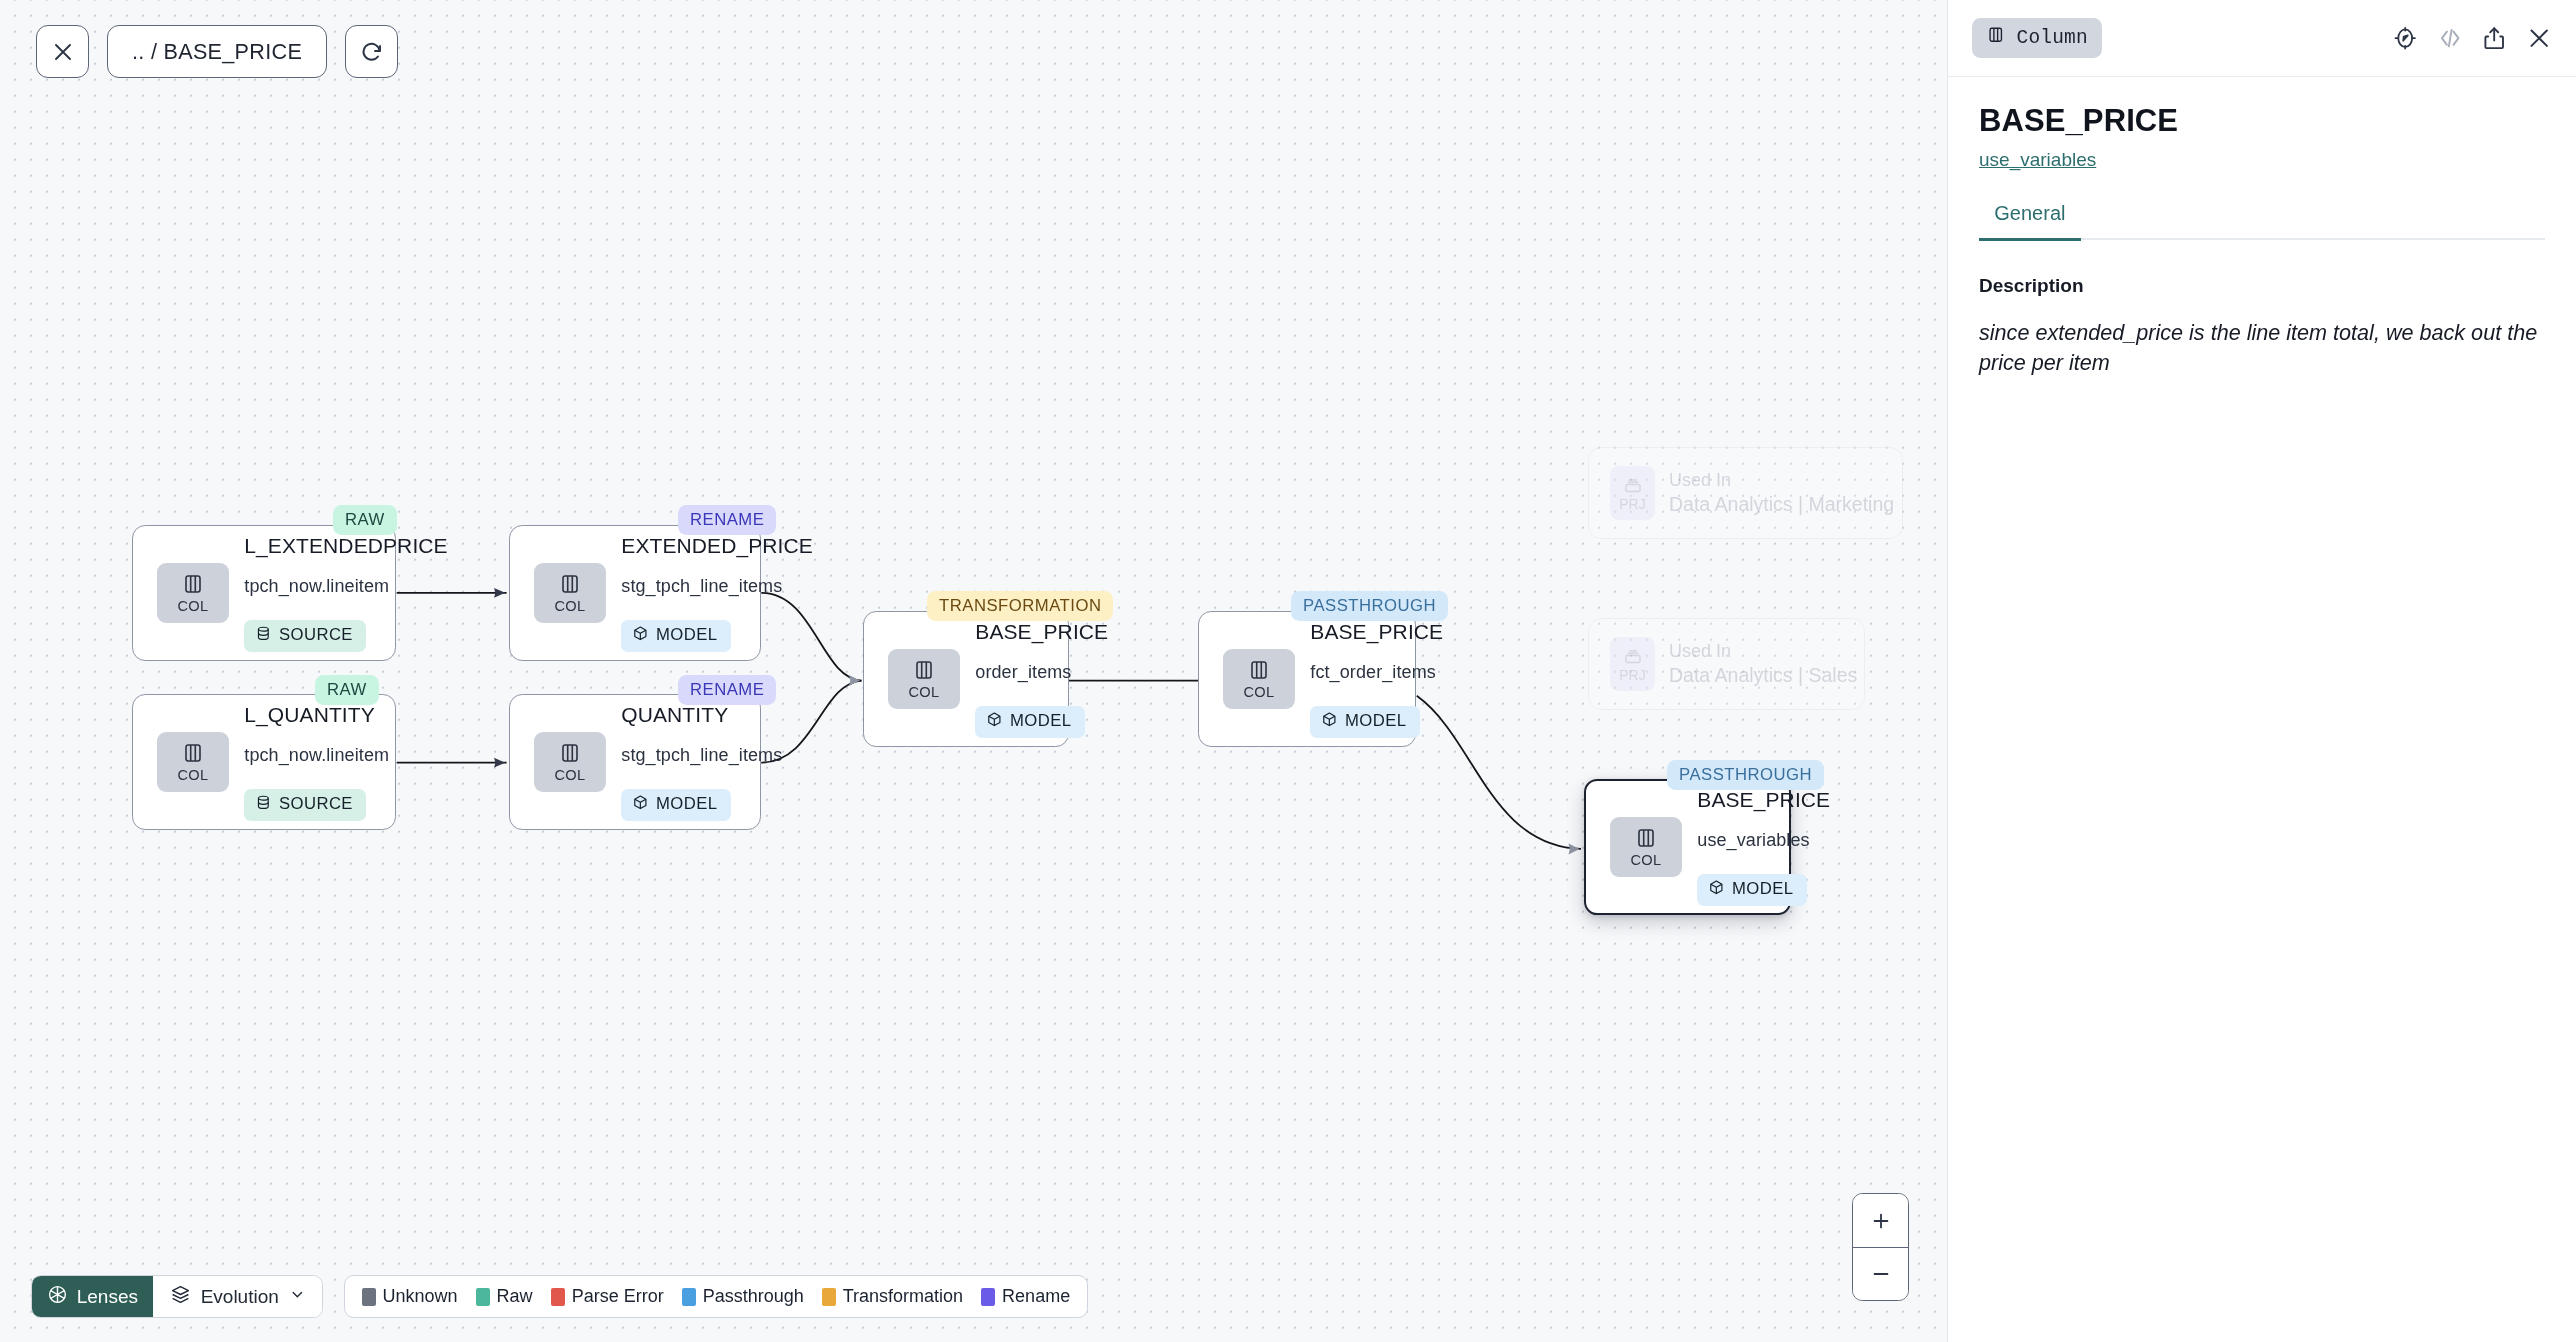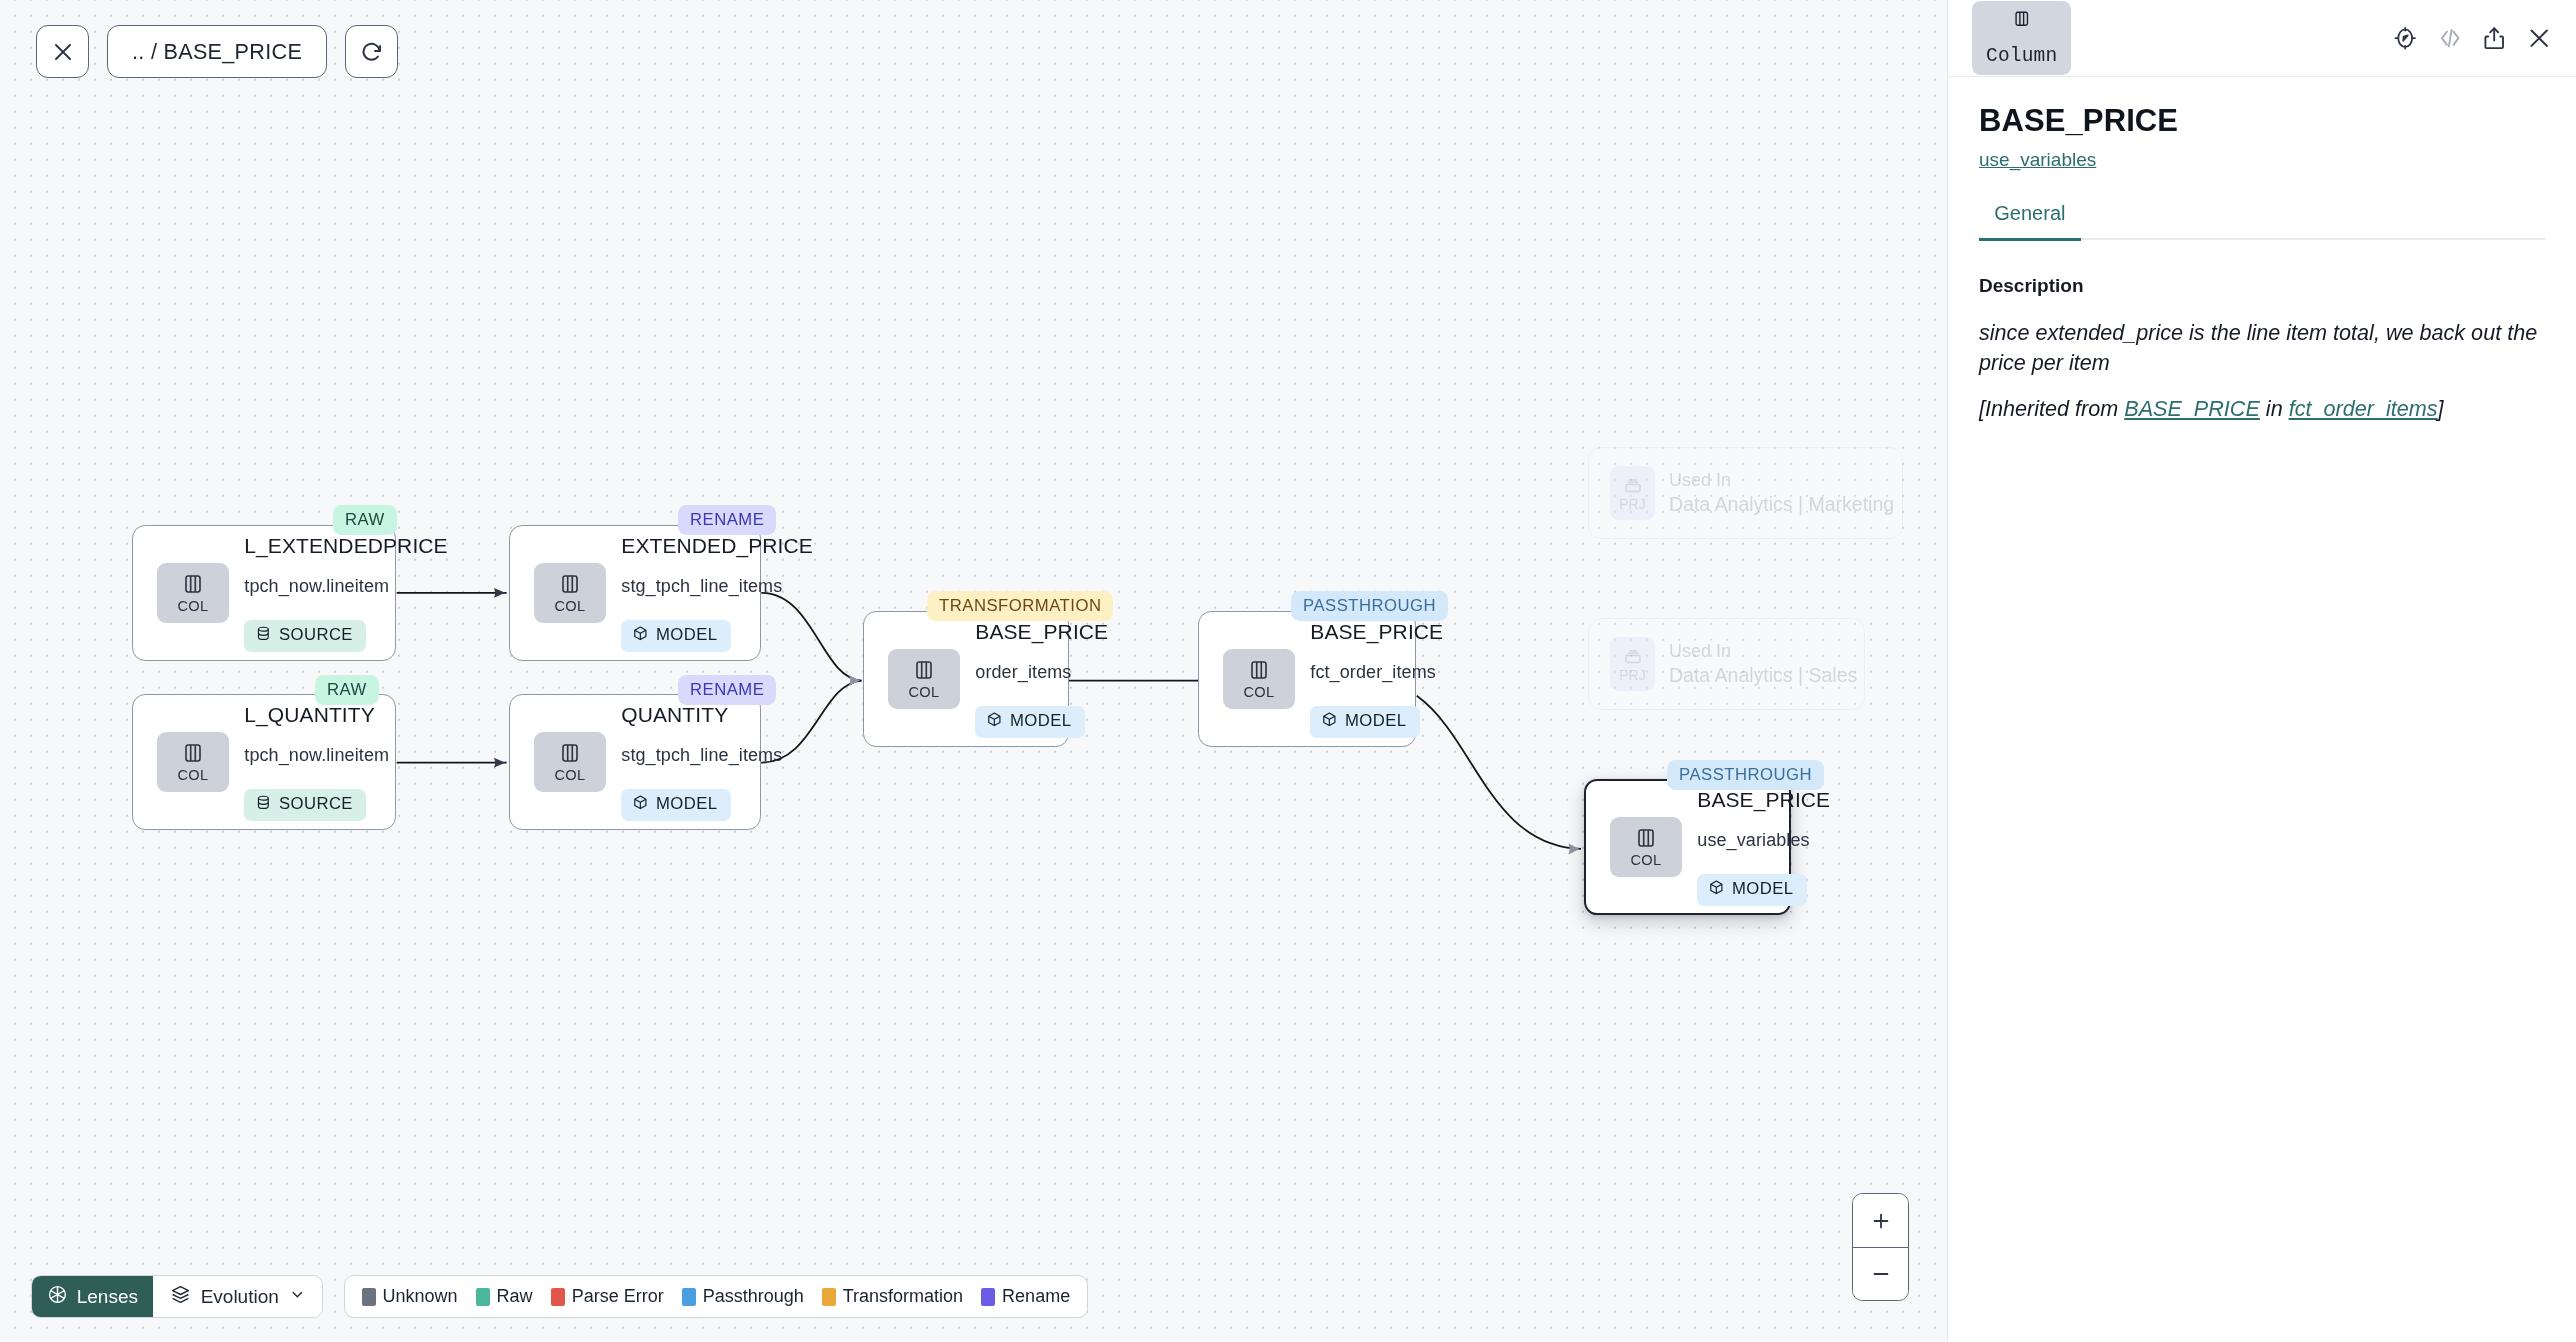--- a/index.html
+++ b/index.html
@@ -186,21 +186,21 @@
     height: 77px; flex: none;
     display: flex; align-items: center; justify-content: space-between;
     padding: 0 24px 0 24px;
     border-bottom: 1.4px solid #e8eaee;
   }
   .type-badge {
     display: flex; align-items: center; gap: 11px;
     background: #d2d6de; color: #1b2230;
     border-radius: 8.4px; padding: 7.7px 14px;
     font-family: "Liberation Mono", monospace;
-    font-size: 19.5px; letter-spacing: 0.2px; flex-direction: column;
+    font-size: 19.5px; letter-spacing: 0.2px;
   }
   .head-icons { display: flex; align-items: center; gap: 18px; color: #2c3445; }
   .head-icons .ic { cursor: pointer; display: flex; }
   .head-icons .ic.dim { color: #aab0bb; }
 
   .panel-body { padding: 26.4px 31px 0 31px; }
   .col-title {
     font-size: 31px; font-weight: bold; color: #10141c; letter-spacing: 0.1px;
   }
   .col-link {
@@ -586,19 +586,16 @@
     <div class="panel-body">
       <div class="col-title">BASE_PRICE</div>
       <a class="col-link">use_variables</a>
 
       <div class="tabs">
         <div class="tab">General</div>
       </div>
 
       <div class="sec-label">Description</div>
       <div class="desc">since extended_price is the line item total, we back out the price per item</div>
-      <div class="desc2">
-        <span>[Inherited from </span><a>BASE_PRICE</a><span> in </span><a>fct_order_items</a><span>]</span>
-      </div>
     </div>
   </div>
 </div>
 
 
 </body></html>

